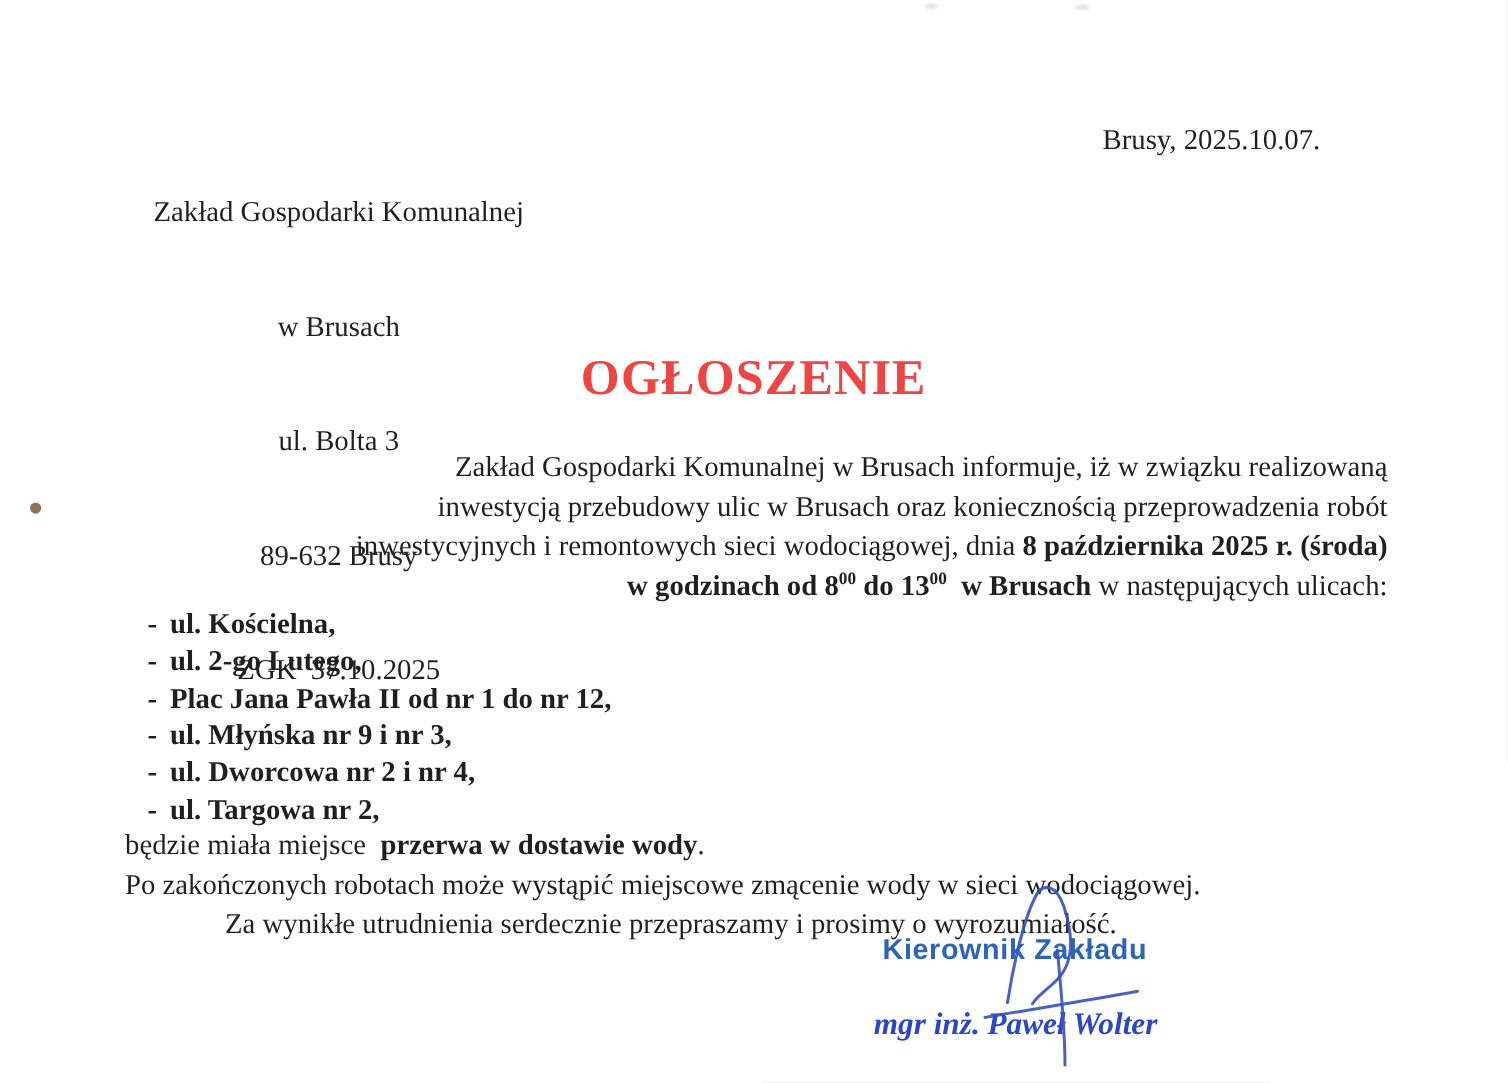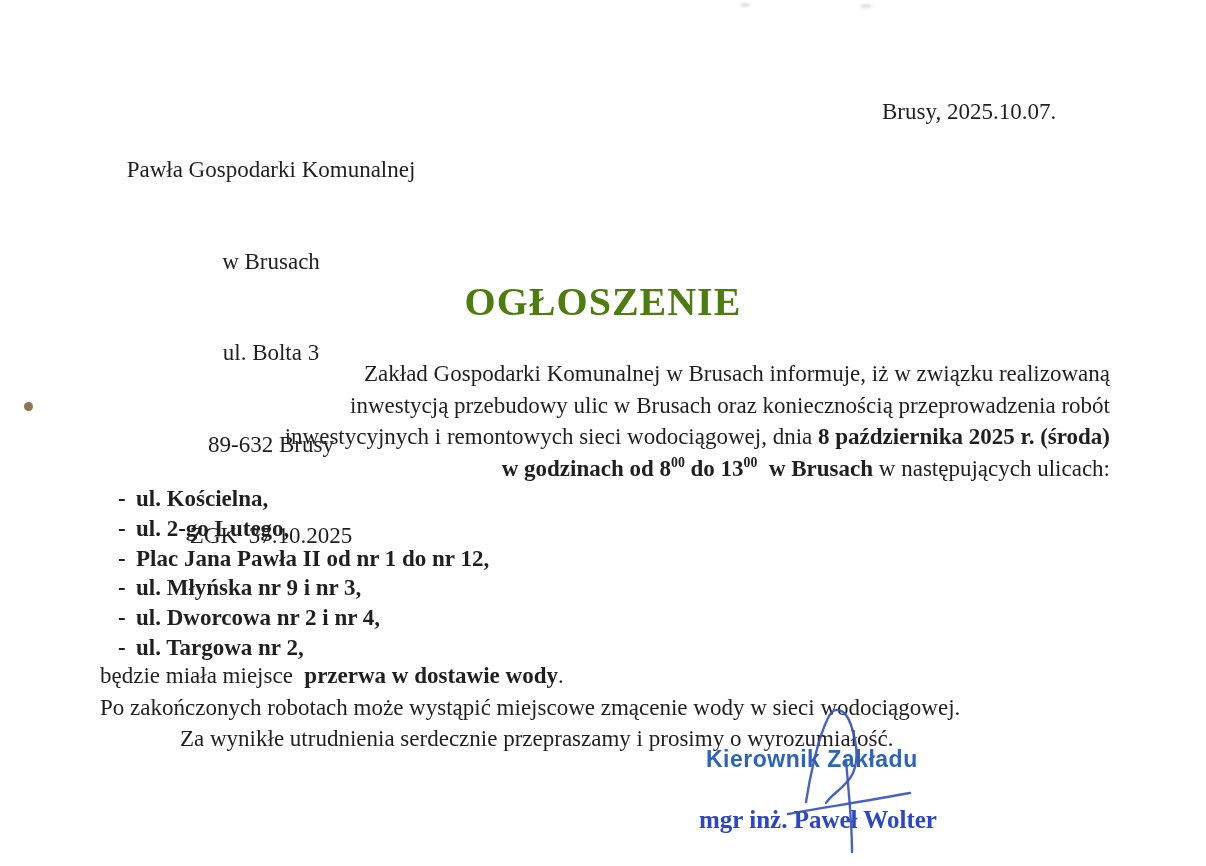--- a/index.html
+++ b/index.html
@@ -31,21 +31,21 @@
   
   .doc-title {
     position: absolute;
     left: 0; right: 0;
     top: 278px;
     margin: 0;
     text-align: center;
     font-size: 40px;
     font-weight: bold;
     letter-spacing: 1px;
-    color: #4d7c0f;
+    color: #ef4444;
   }
   
   .intro {
     position: absolute;
     left: 100px; top: 358px;
     width: 1010px;
     font-size: 23px;
     line-height: 31.5px;
   }
   .intro .line { white-space: pre; text-align: right; }
@@ -85,20 +85,21 @@
     font-size: 23px;
     letter-spacing: 0.5px;
     color: #2e64b8;
     white-space: pre;
   }
   .stamp-name {
     position: absolute;
     left: 699px; top: 806px;
     font-family: "Liberation Serif", serif;
     font-weight: bold;
+    font-style: italic;
     font-size: 25px;
     color: #2b46c6;
     white-space: pre;
   }
   .pen-signature {
     position: absolute;
     left: 760px; top: 680px;
     width: 180px; height: 186px;
     pointer-events: none;
   }
@@ -128,21 +129,21 @@
   }
   .smudge-1 { left: 740px; top: 3px; width: 10px; }
   .smudge-2 { left: 860px; top: 4px; width: 12px; }
 </style>
 </head>
 <body>
 
 <div class="page">
 
   <div class="sender">
-    <div>Pawła Gospodarki Komunalnej</div>
+    <div>Zakład Gospodarki Komunalnej</div>
     <div>w Brusach</div>
     <div>ul. Bolta 3</div>
     <div>89-632 Brusy</div>
     <div>ZGK  37.10.2025</div>
   </div>
 
   <div class="dateline">Brusy, 2025.10.07.</div>
 
   <h1 class="doc-title">OGŁOSZENIE</h1>
 

